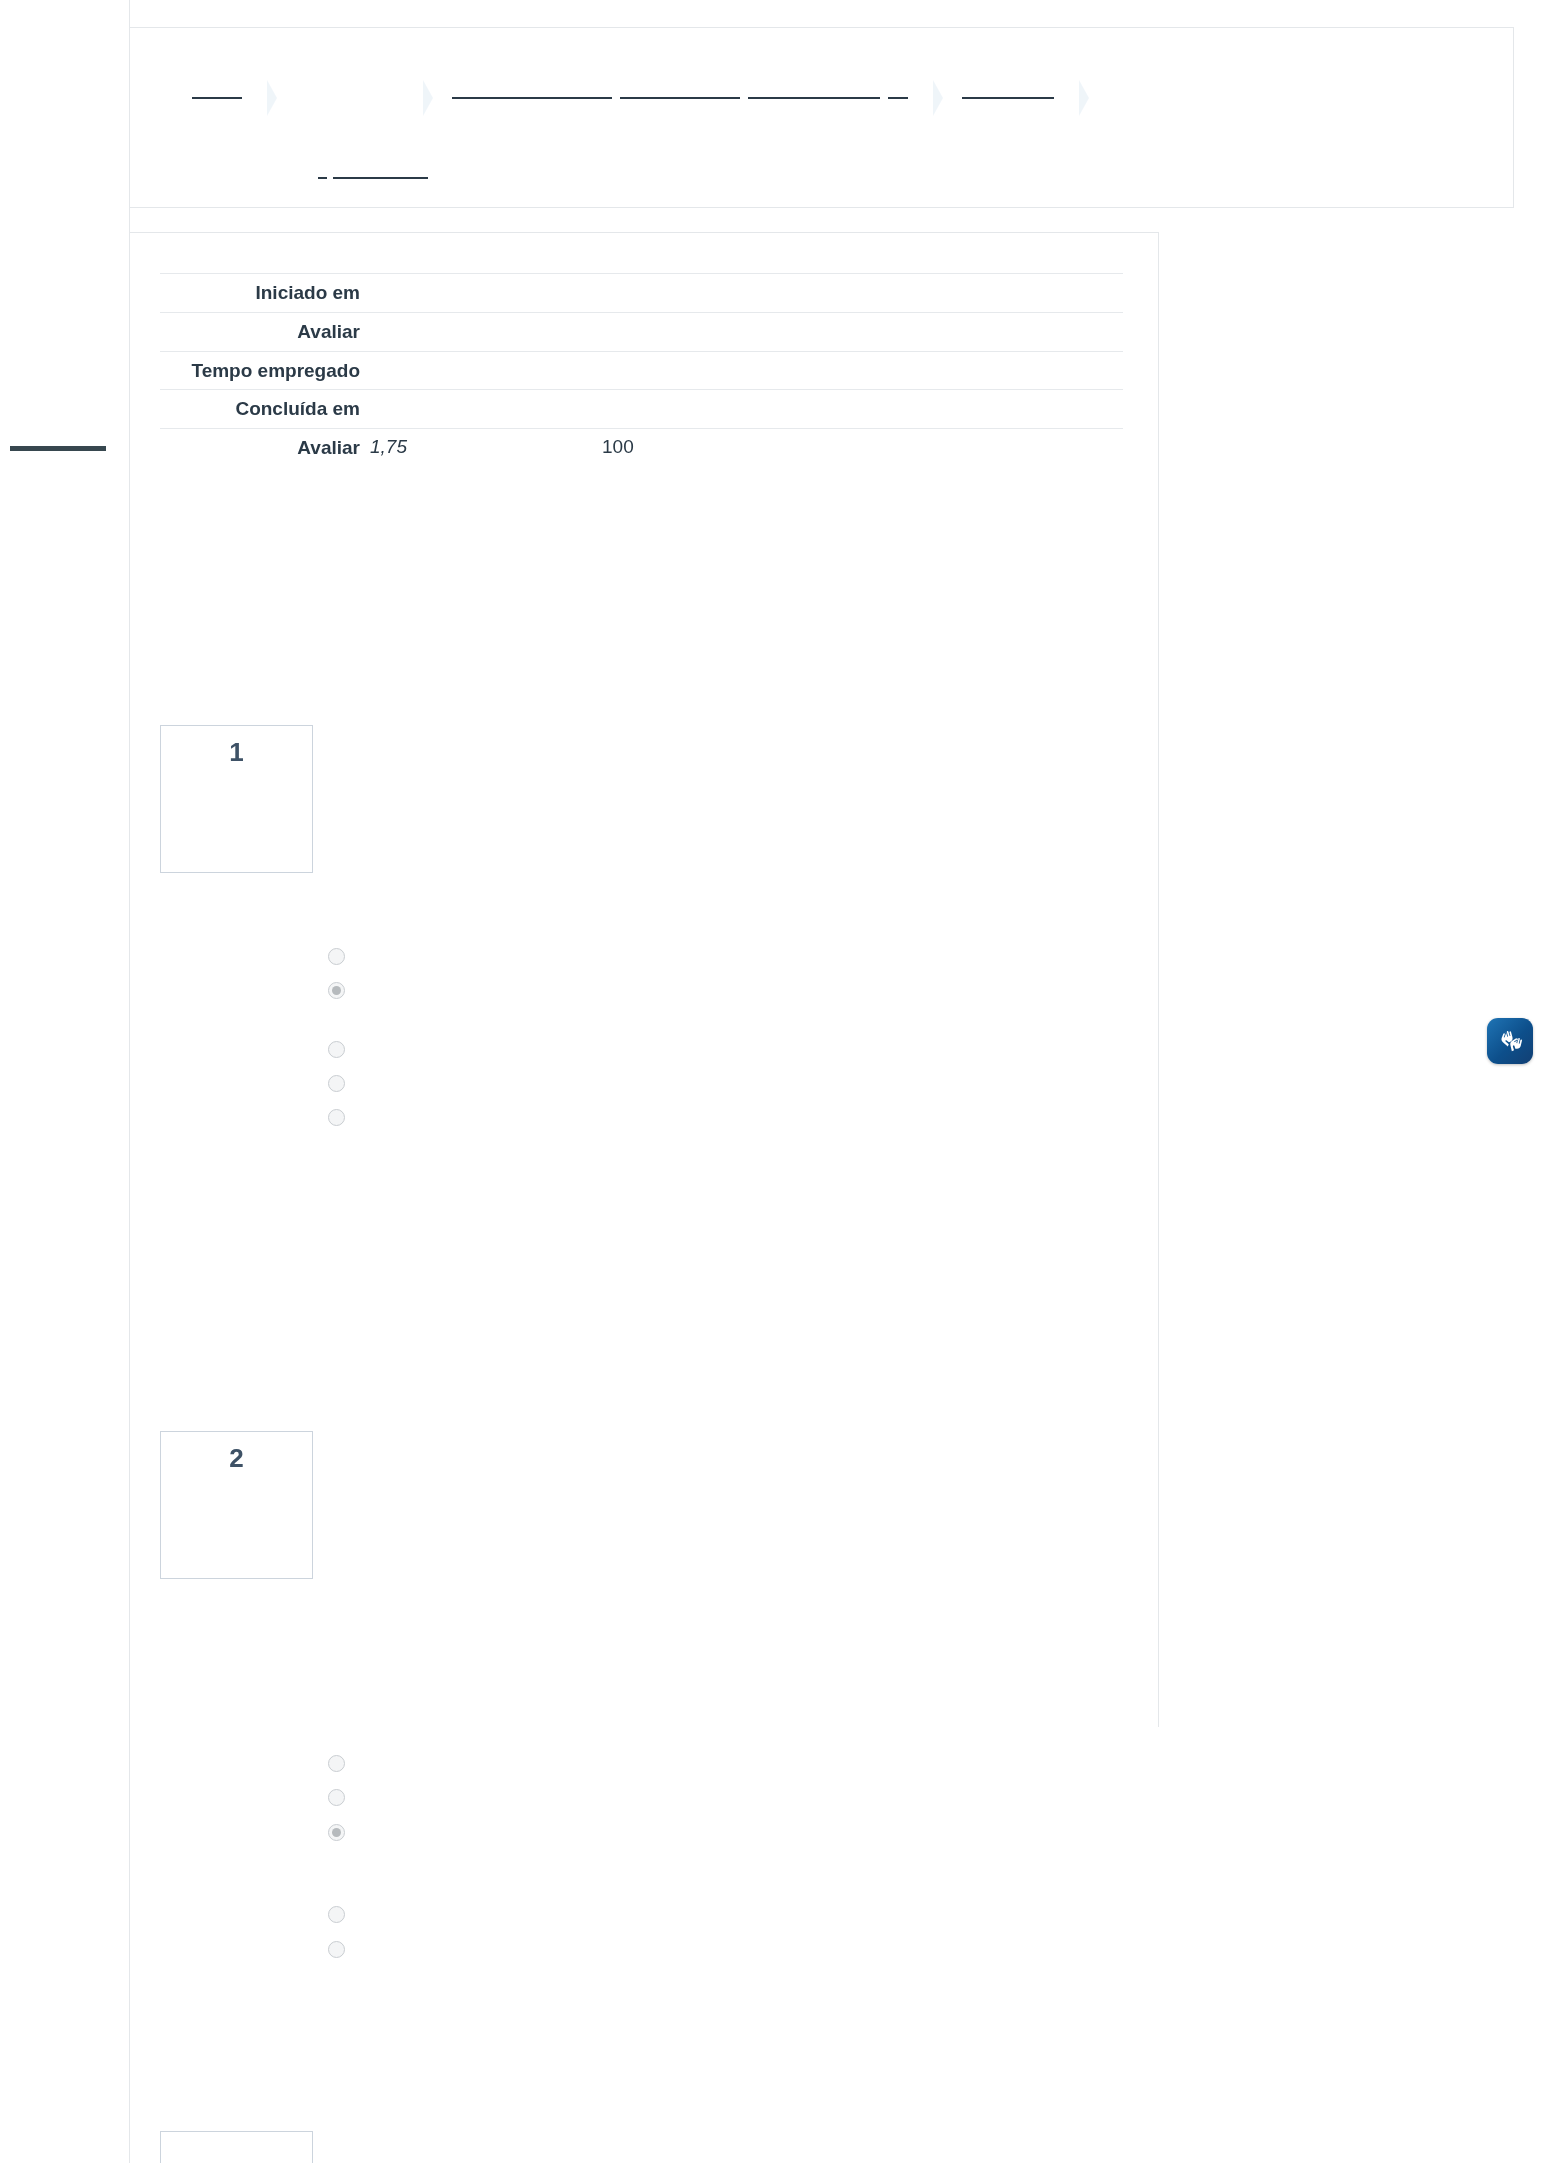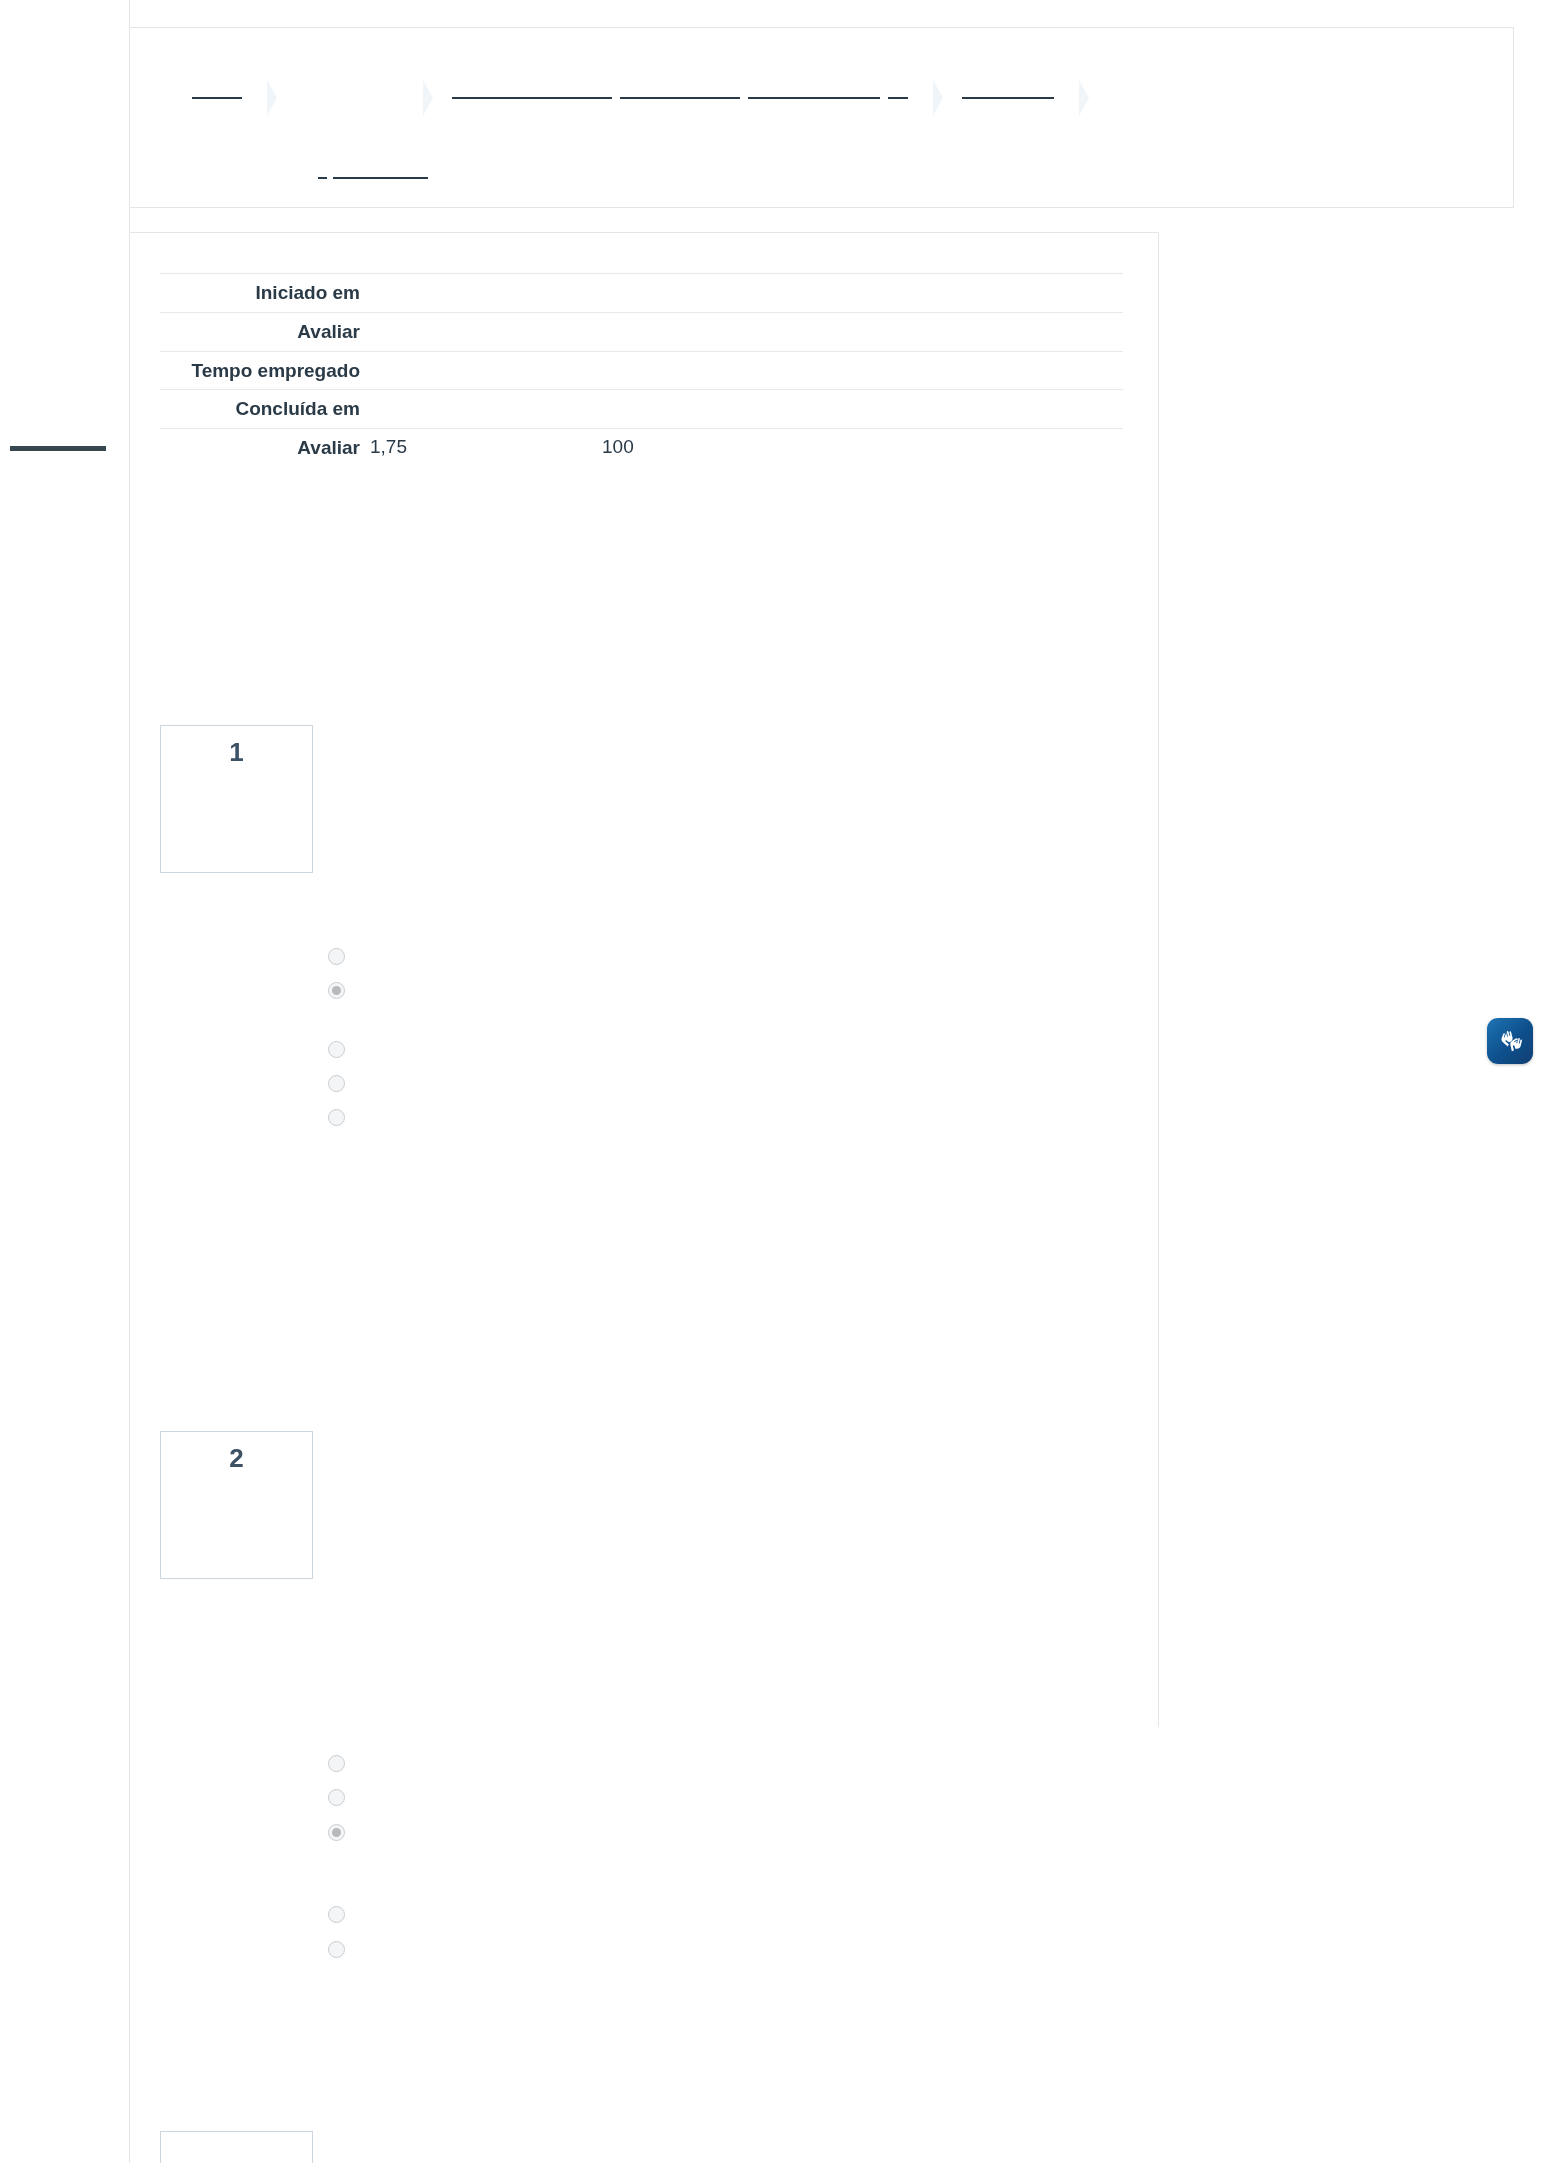--- a/index.html
+++ b/index.html
@@ -122,21 +122,21 @@
     color: #2b3a47;
     vertical-align: top;
     line-height: 1.25;
   }
   .summary td {
     padding: 7px 0;
     font-size: 19px;
     color: #2b3a47;
     vertical-align: top;
   }
-  .summary td .gradecol { display:inline-block; width: 232px; }
+  .summary td .gradecol { display:inline-block; width: 232px; font-style: italic; }
 
   
   .qblock { position: absolute; left: 0; width: 100%; }
   .qnum-box {
     position: absolute;
     left: 30px;
     width: 153px;
     height: 148px;
     border: 1px solid #ccd4dd;
     box-sizing: border-box;

